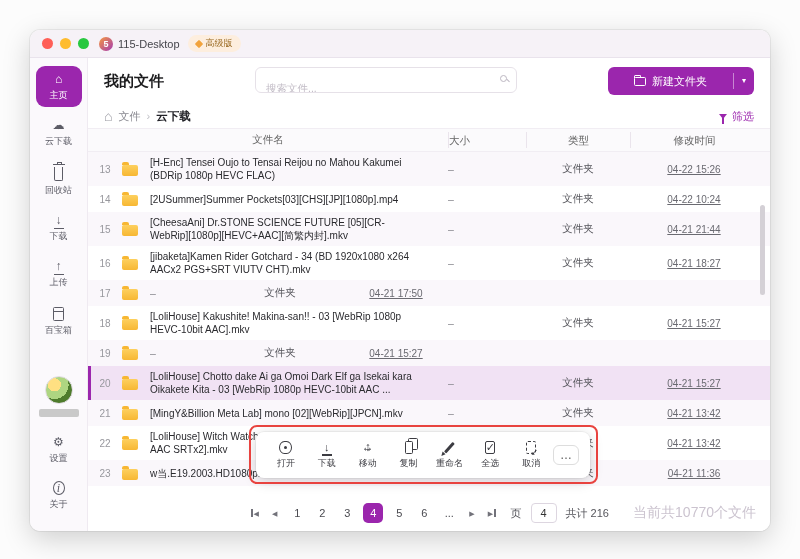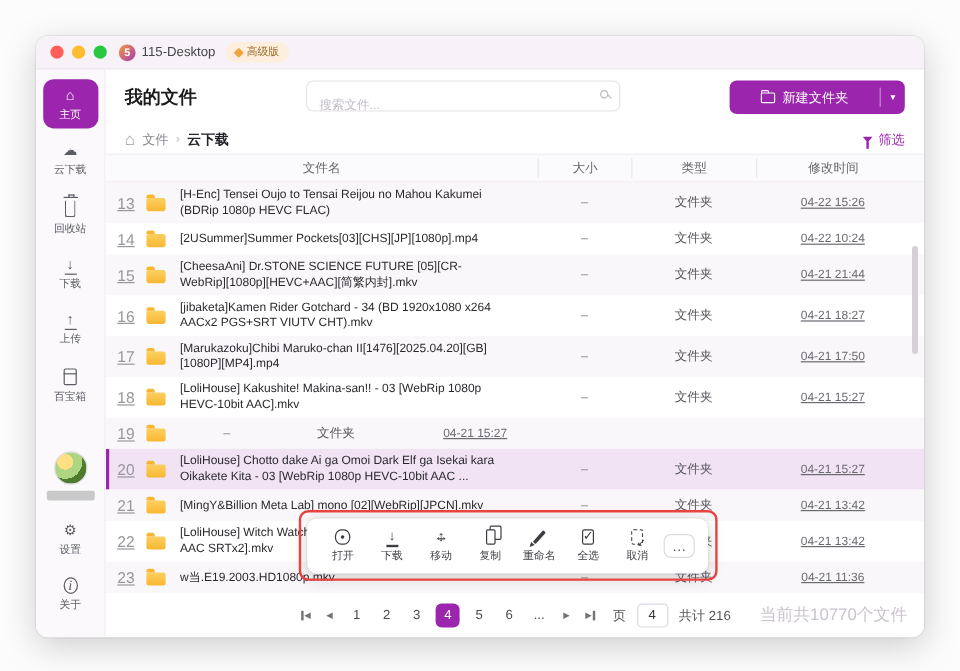--- a/index.html
+++ b/index.html
@@ -63,29 +63,29 @@
   .bc-home { color:#9a9aa2; font-size:13px; cursor:pointer; }
   .bc-root { color:#8a8a92; cursor:pointer; }
   .bc-sep { color:#c0c0c6; }
   .bc-current { color:#222228; font-weight:bold; font-size:11.5px; }
   .filter { display:flex; align-items:center; gap:5px; color:var(--accent,#9b26ad); font-size:11px; cursor:pointer; }
 
   
   .thead { height:24px; display:flex; align-items:center; background:#fbfafc; border-top:1px solid #f1edf3;
            border-bottom:1px solid #f1edf3; font-size:10.5px; color:#666; padding-right:12px; }
   .h-name { flex:1; text-align:center; }
-  .c-size { width:78px; text-align:center; flex:none; }
+  .c-size { width:78px; text-align:left; flex:none; }
   .c-type { width:104px; text-align:center; flex:none; }
   .c-time { width:128px; text-align:center; flex:none; }
   .thead .c-size, .thead .c-type, .thead .c-time { border-left:1px solid #eae4ec; line-height:16px; }
   .tbody { flex:1; overflow:hidden; }
   .row { display:flex; align-items:center; padding:4px 12px 4px 0; min-height:26px; font-size:10.5px; cursor:pointer; }
   .row:nth-child(odd) { background:var(--stripe,#faf7fb); }
   .row.selected { background:var(--accent_light,#f1e2f4); box-shadow:inset 3px 0 0 var(--accent,#9b26ad); }
-  .c-num { width:34px; text-align:center; flex:none; color:#97979d; font-size:13px;text-decoration:underline; }
+  .c-num { width:34px; text-align:center; flex:none; color:#97979d; font-size:10px; }
   .c-iconcell { width:28px; flex:none; display:flex; align-items:center; }
   .c-name { flex:1; min-width:0; padding-right:28px; font-size:10px; color:#2a2a2e; line-height:1.3; word-break:break-word; }
   .row .c-size { color:#88888e; }
   .row .c-type { color:#55555b; }
   .row .c-time { color:#6a6a71; font-size:10px;text-decoration:underline; }
   .folder { width:16px; height:11px; background:linear-gradient(#fdd05e,var(--folder,#f7b733)); border-radius:1.5px 2px 2px 2px;
             position:relative; margin-top:2px; }
   .folder::before { content:""; position:absolute; top:-3px; left:0; width:7px; height:3px;
                     background:var(--folder,#f7b733); border-radius:2px 2px 0 0; }
 
@@ -308,21 +308,20 @@
             <span class="c-size">–</span>
             <span class="c-type">文件夹</span>
             <span class="c-time">04-21 18:27</span>
           </div>
 
           <div class="row">
             <span class="c-num">17</span>
             <span class="c-iconcell">
               <span class="folder"></span>
             </span>
-            <span class="c-name">[Marukazoku]Chibi Maruko-chan II[1476][2025.04.20][GB][1080P][MP4].mp4</span>
             <span class="c-size">–</span>
             <span class="c-type">文件夹</span>
             <span class="c-time">04-21 17:50</span>
           </div>
 
           <div class="row">
             <span class="c-num">18</span>
             <span class="c-iconcell">
               <span class="folder"></span>
             </span>

